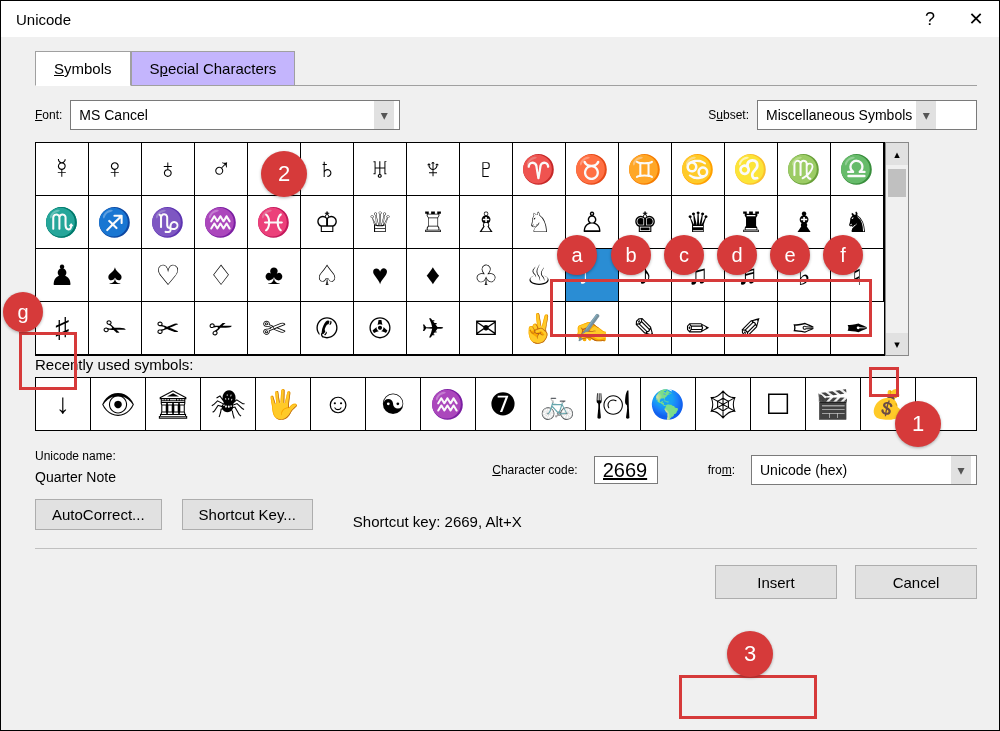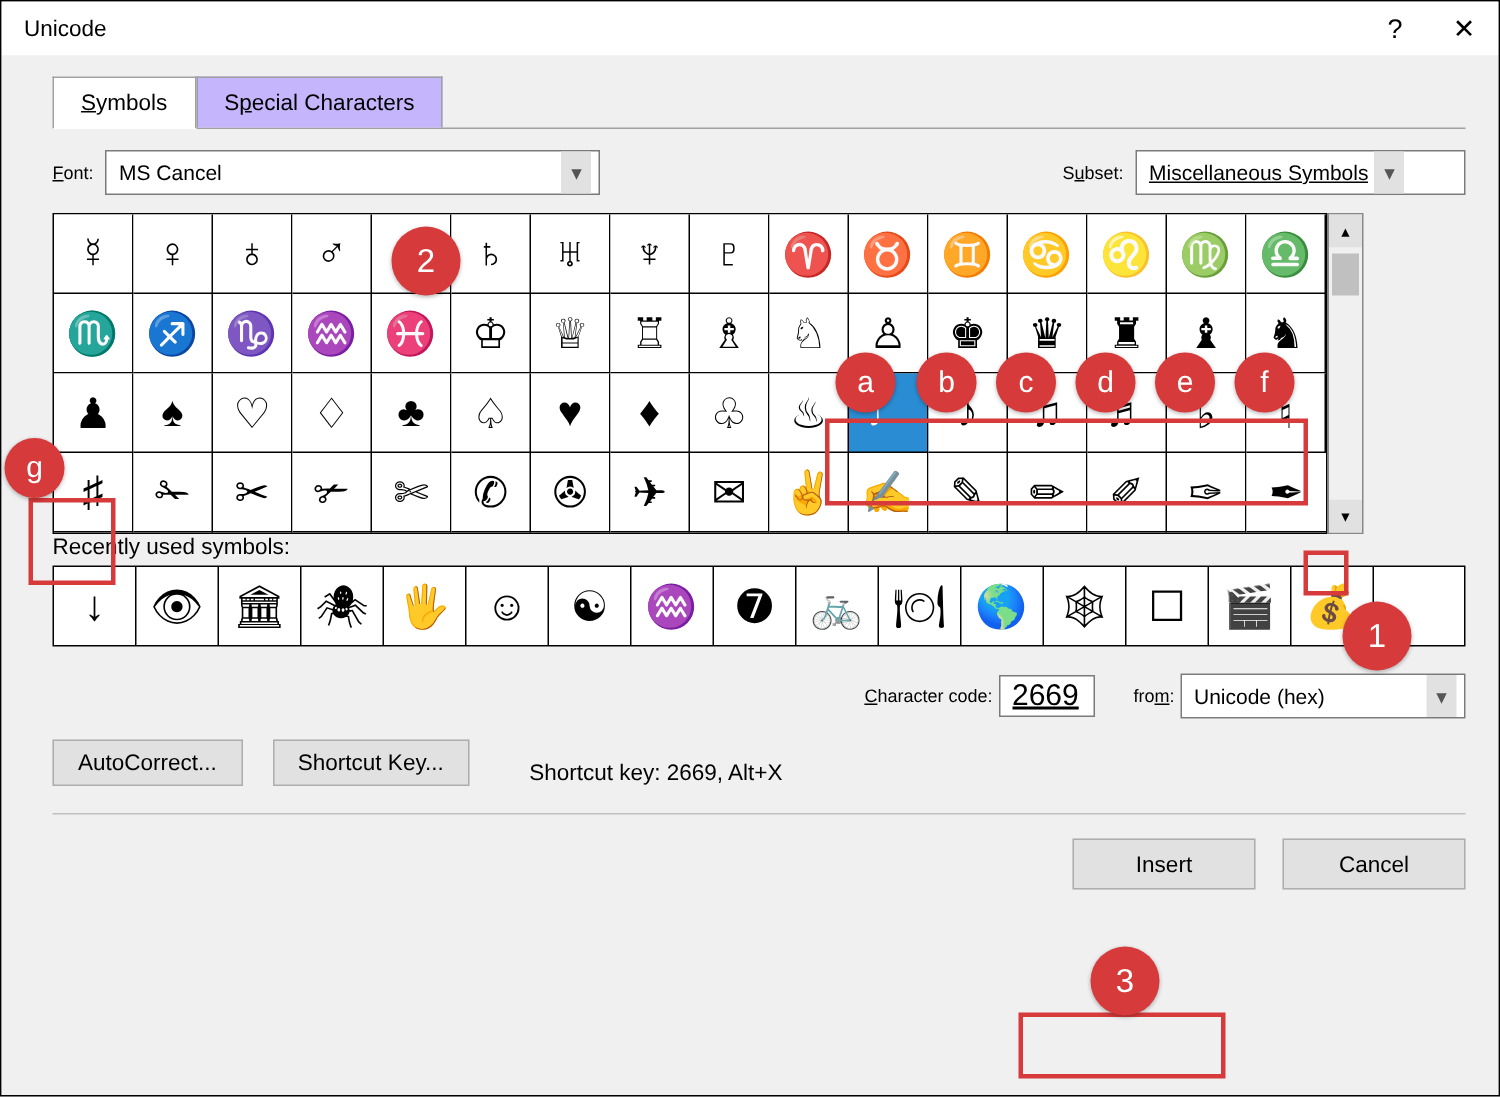--- a/index.html
+++ b/index.html
@@ -87,21 +87,21 @@
       grid-auto-rows: 52px;
       background: #fff;
     }
     .rcell {
       border-right: 1px solid #000;
       display: flex; align-items: center; justify-content: center;
       font-size: 28px; cursor: pointer;
     }
     .footer-info { margin-top: 18px; display: flex; gap: 40px; align-items:flex-end;}
     .footer-left { display:flex; flex-direction:column; gap:6px;}
-    .footer-right { margin-left:auto; display:flex; align-items:center; gap:4px;}
+    .footer-right { margin-left:auto; display:flex; align-items:center; gap:16px;}
     .textinput {
       border: 1px solid #7a7a7a; background: #fff;
       height: 28px; padding: 0 8px; font-size: 20px; width: 64px; text-decoration: underline;
     }
     .btn-row { margin-top: 14px; display: flex; gap: 20px; align-items:flex-end;}
     .push-btn {
       background: #e1e1e1; border: 1px solid #adadad;
       padding: 6px 16px; font-size: 15px; cursor: pointer;
     }
     .shortcut-text { margin-left: 20px; font-size: 15px; }
@@ -156,21 +156,21 @@
   <div class="row">
     <span class="label"><span class="ul">F</span>ont:</span>
     <div class="select" style="width:330px">
       <span>MS Cancel</span>
       <span class="flex-spacer"></span>
       <span class="arrow">▾</span>
     </div>
     <span class="flex-spacer"></span>
     <span class="label">S<span class="ul">u</span>bset:</span>
     <div class="select" style="width:220px">
-      <span style="white-space:nowrap; overflow:hidden;text-decoration:underline;">Miscellaneous Symbols</span>
+      <span style="white-space:nowrap; overflow:hidden;">Miscellaneous Symbols</span>
       <span class="arrow">▾</span>
     </div>
   </div>
 
   <div class="grid-wrap">
     <div class="symbol-grid" id="symbol-grid">
         <div class="cell">☿</div>
         <div class="cell">♀</div>
         <div class="cell">♁</div>
         <div class="cell">♂</div>
@@ -258,26 +258,30 @@
       <div class="rcell">🚲</div>
       <div class="rcell">🍽</div>
       <div class="rcell">🌎</div>
       <div class="rcell">🕸</div>
       <div class="rcell">☐</div>
       <div class="rcell">🎬</div>
       <div class="rcell">💰</div>
     </div>
 
   <div class="footer-info">
+    <div class="footer-left">
+      <span class="label">Unicode name:</span>
+      <span>Quarter Note</span>
+    </div>
     <div class="footer-right">
       <span class="label"><span class="ul">C</span>haracter code:</span>
       <input class="textinput" value="2669" style="">
       <span style="width:18px"></span>
       <span class="label">fro<span class="ul">m</span>:</span>
-      <div class="select" style="width:190px">
+      <div class="select" style="width:226px">
         <span>Unicode (hex)</span>
         <span class="flex-spacer"></span>
         <span class="arrow">▾</span>
       </div>
     </div>
   </div>
 
   <div class="btn-row">
     <button class="push-btn"><span class="ul">A</span>utoCorrect...</button>
     <button class="push-btn">Shortcut <span class="ul">K</span>ey...</button>

